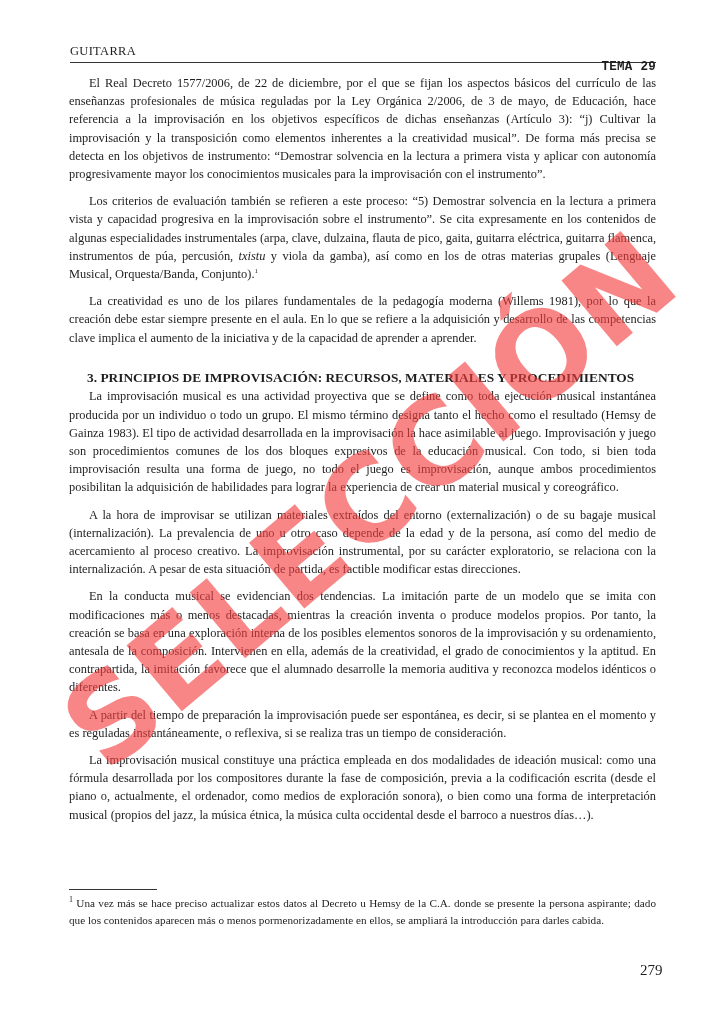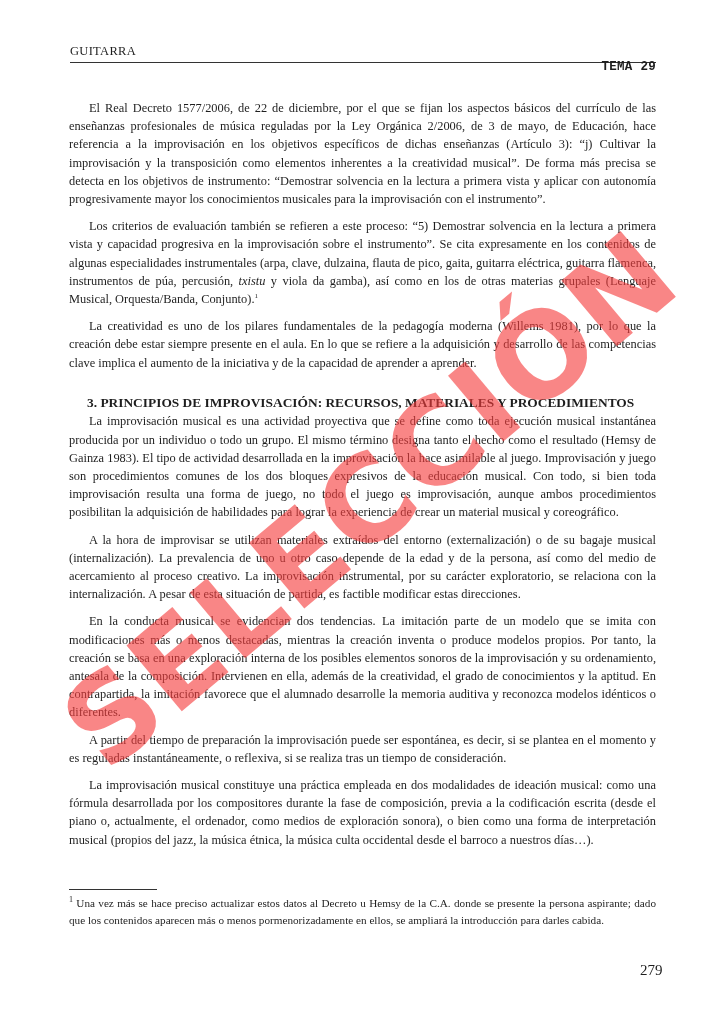--- a/index.html
+++ b/index.html
@@ -1,21 +1,21 @@
 <!DOCTYPE html>
 <html><head>
 <meta charset="utf-8">
 <style>
   html, body { margin: 0; padding: 0; background: #ffffff; }
   body { width: 724px; height: 1024px; position: relative; overflow: hidden; }
   .page { position: absolute; left: 0; top: 0; width: 724px; height: 1024px; font-family: "Liberation Serif", "DejaVu Serif", serif; color: #1e1e1e; padding-left: 21px; }
   .header { position: absolute; left: 70px; top: 42px; width: 586px; height: 20px; border-bottom: 1px solid #333; }
   .header-left { position: absolute; left: 0; top: 2px; font-size: 12.5px; letter-spacing: 0.3px; }
   .header-right { position: absolute; right: 0; top: 18px; font-family: Liberation Mono, monospace; font-weight: bold; font-size: 12.5px; letter-spacing: 0.3px; }
-  .body { position: absolute; left: 69px; top: 99px; width: 587px; }
+  .body { position: absolute; left: 69px; top: 74px; width: 587px; }
   p.para { margin: 0 0 9px 0; font-size: 12.4px; line-height: 18.2px; text-align: justify; text-indent: 20px; hyphens: manual; }
   h2.section { margin: 22px 0 0 0; font-size: 13.4px; line-height: 18.5px; font-weight: bold; text-indent: 18px; }
   h3.subsection { margin: 18px 0 6px 0; font-size: 13.2px; line-height: 18px; font-weight: bold; text-indent: 18px; }
   sup { font-size: 7px; vertical-align: super; line-height: 0; }
   .fn-rule { position: absolute; left: 69px; top: 889px; width: 88px; height: 0; border-top: 1px solid #333; }
   .footnote { position: absolute; left: 69px; top: 895px; width: 587px; font-size: 11.2px; line-height: 16.5px; text-align: justify; }
   .footnote sup { font-size: 8px; }
   .page-number { position: absolute; left: 640px; top: 962px; font-size: 15px; }
   .watermark { position: absolute; left: 370px; top: 500px; transform: translate(-50%, -50%) rotate(-40deg); font-family: "DejaVu Sans", "Liberation Sans", sans-serif; font-weight: bold; font-size: 118px; letter-spacing: 2px; color: rgba(245, 60, 60, 0.62); white-space: nowrap; pointer-events: none; line-height: 1; }
 </style>

